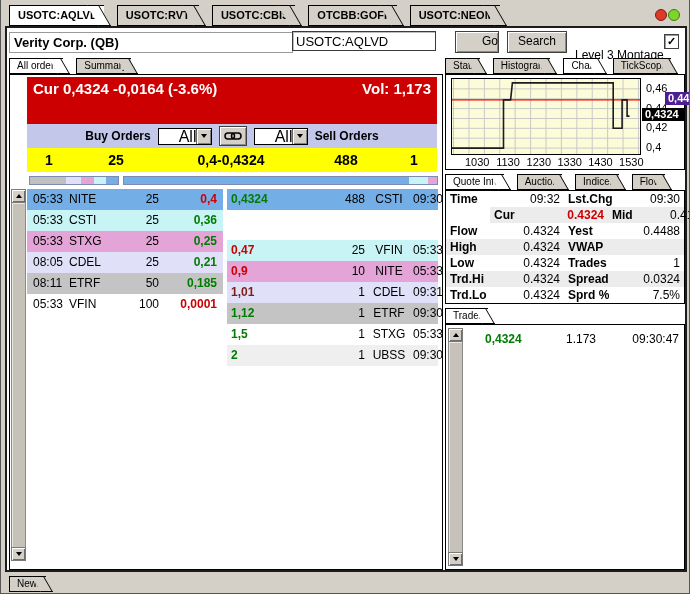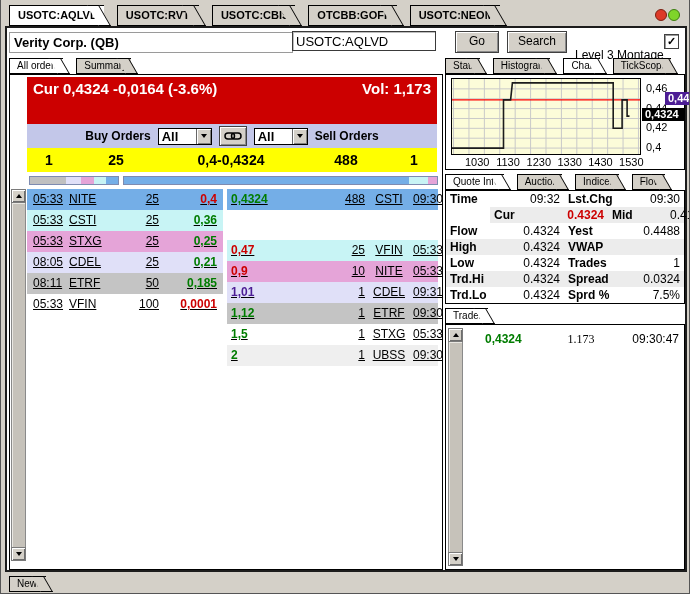--- a/index.html
+++ b/index.html
@@ -23,50 +23,50 @@
               background:#fff;box-sizing:border-box;}
   #main-frame > *{position:absolute;}
 
   
   #company-field{left:2px;top:4px;width:278px;height:19px;background:#fff;border:1px solid #9a9a9a;
                  font-weight:bold;font-size:13px;line-height:19px;padding-left:4px;box-sizing:content-box;}
   #symbol-input{left:285px;top:3px;width:144px;height:20px;border:1px solid #3a3a3a;box-shadow:inset 1px 1px 0 #bdbdbd;
                 font-family:"Liberation Sans",sans-serif;font-size:13px;padding:0 3px;box-sizing:border-box;}
   .btn3d{background:#d4d0c8;border:1px solid #404040;box-shadow:inset 1px 1px 0 #fff,inset -1px -1px 0 #8a8a8a;
          font-size:12px;text-align:center;}
-  #go-btn{left:448px;top:3px;width:42px;height:20px;line-height:18px;}
+  #go-btn{left:448px;top:3px;width:42px;height:20px;line-height:18px;text-align:right;}
   #search-btn{left:500px;top:3px;width:58px;height:20px;line-height:18px;}
   #level3-label{left:568px;top:20px;font-size:12px;}
   #level3-check{left:657px;top:6px;width:13px;height:13px;background:#fff;border:1px solid #404040;
                 box-shadow:inset 1px 1px 0 #999;font-size:11px;font-weight:bold;line-height:12px;text-align:center;}
 
   
   #orders-box{left:2px;top:46px;width:434px;height:496px;border:1px solid #000;background:#fff;box-sizing:border-box;}
   #orders-box > *{position:absolute;}
   #banner{left:17px;top:2px;width:410px;height:47px;color:#fff;font-weight:bold;font-size:15px;
           display:flex;justify-content:space-between;padding:3px 6px 0 6px;box-sizing:border-box;}
   #filter-bar{left:17px;top:49px;width:410px;height:24px;display:flex;align-items:center;justify-content:center;
               gap:7px;font-size:12px;font-weight:bold;}
   .select{display:flex;width:54px;height:17px;background:#fff;border:1px solid #000;box-sizing:border-box;}
-  .sel-val{flex:1;font-size:13px;font-weight:bold;line-height:15px;padding-left:3px;}
+  .sel-val{flex:1;font-size:16px;font-weight:normal;line-height:15px;padding-left:20px;}
   .sel-btn{width:14px;background:#d4d0c8;border-left:1px solid #666;box-shadow:inset 1px 1px 0 #fff,inset -1px -1px 0 #808080;
            display:flex;align-items:center;justify-content:center;}
   .tri-down{width:0;height:0;border:3px solid transparent;border-top:4px solid #000;margin-top:3px;}
   .tri-up{width:0;height:0;border:3px solid transparent;border-bottom:4px solid #000;margin-bottom:3px;}
   #link-btn{width:26px;height:18px;display:flex;align-items:center;justify-content:center;}
   #best-row{left:17px;top:73px;width:410px;height:24px;display:grid;grid-template-columns:44px 90px 1fr 90px 46px;
             font-size:14px;font-weight:bold;line-height:24px;text-align:center;}
   .depth{height:9px;display:flex;border:1px solid #7e8bb0;box-sizing:border-box;}
   #depth-buy{left:19px;top:101px;width:90px;}
   #depth-sell{left:113px;top:101px;width:315px;}
   .depth span{height:100%;}
 
   #buy-table{left:17px;top:114px;width:196px;}
   #sell-table{left:217px;top:114px;width:211px;}
-  .orow{display:grid;height:21px;line-height:21px;font-size:12px;text-decoration:underline;}
+  .orow{display:grid;height:21px;line-height:21px;font-size:12px;}
   .buyr{grid-template-columns:42px 52px 38px 1fr;}
   .buyr .ct{padding-left:6px;}
   .buyr .cs{text-align:right;}
   .buyr .cp{text-align:right;padding-right:6px;font-weight:bold;}
   .sellr{grid-template-columns:58px 80px 48px 1fr;}
   .sellr .cp{padding-left:4px;font-weight:bold;}
   .sellr .cs{text-align:right;}
   .sellr .cm{text-align:center;}
   .sellr .ct{text-align:right;padding-right:4px;}
 
@@ -91,21 +91,21 @@
   #quote-box{left:438px;top:162px;width:240px;height:114px;border:1px solid #000;background:#fff;box-sizing:border-box;}
   .qrow{display:grid;grid-template-columns:48px 62px 66px 1fr;height:16px;line-height:16px;font-size:12px;padding:0 4px;}
   .qrow .ql{font-weight:bold;}
   .qrow .qv{text-align:right;}
   .qrow .ql2{padding-left:8px;}
 
   #trades-box{left:438px;top:296px;width:240px;height:246px;border:1px solid #000;background:#fff;box-sizing:border-box;}
   .trrow{display:grid;grid-template-columns:64px 64px 1fr;padding:0 5px 0 22px;height:16px;line-height:16px;
          font-size:12px;margin-top:6px;}
   .trrow .tp{font-weight:bold;}
-  .trrow .ts{text-align:center;font-family:Liberation Serif, serif;}
+  .trrow .ts{text-align:center;}
   .trrow .tt{text-align:right;}
 
   #news-tabrow{left:8px;top:576px;}
 </style>
 </head>
 <body>
 
 <div id="screen">
 
   <div class="tabrow" id="window-tabs" style="left:8px;top:5px;">
@@ -229,21 +229,21 @@
             <span class="cm">VFIN</span>
             <span class="ct">05:33</span>
           </div>
           <div class="orow sellr" style="background: rgb(229, 164, 216);">
             <span class="cp" style="color: rgb(204, 0, 0);">0,9</span>
             <span class="cs">10</span>
             <span class="cm">NITE</span>
             <span class="ct">05:33</span>
           </div>
           <div class="orow sellr" style="background: rgb(224, 224, 248);">
-            <span class="cp" style="color: #4c1d95;">1,01</span>
+            <span class="cp" style="color: #7f1d1d;">1,01</span>
             <span class="cs">1</span>
             <span class="cm">CDEL</span>
             <span class="ct">09:31</span>
           </div>
           <div class="orow sellr" style="background: rgb(196, 196, 196);">
             <span class="cp" style="color: rgb(0, 124, 0);">1,12</span>
             <span class="cs">1</span>
             <span class="cm">ETRF</span>
             <span class="ct">09:30</span>
           </div>

